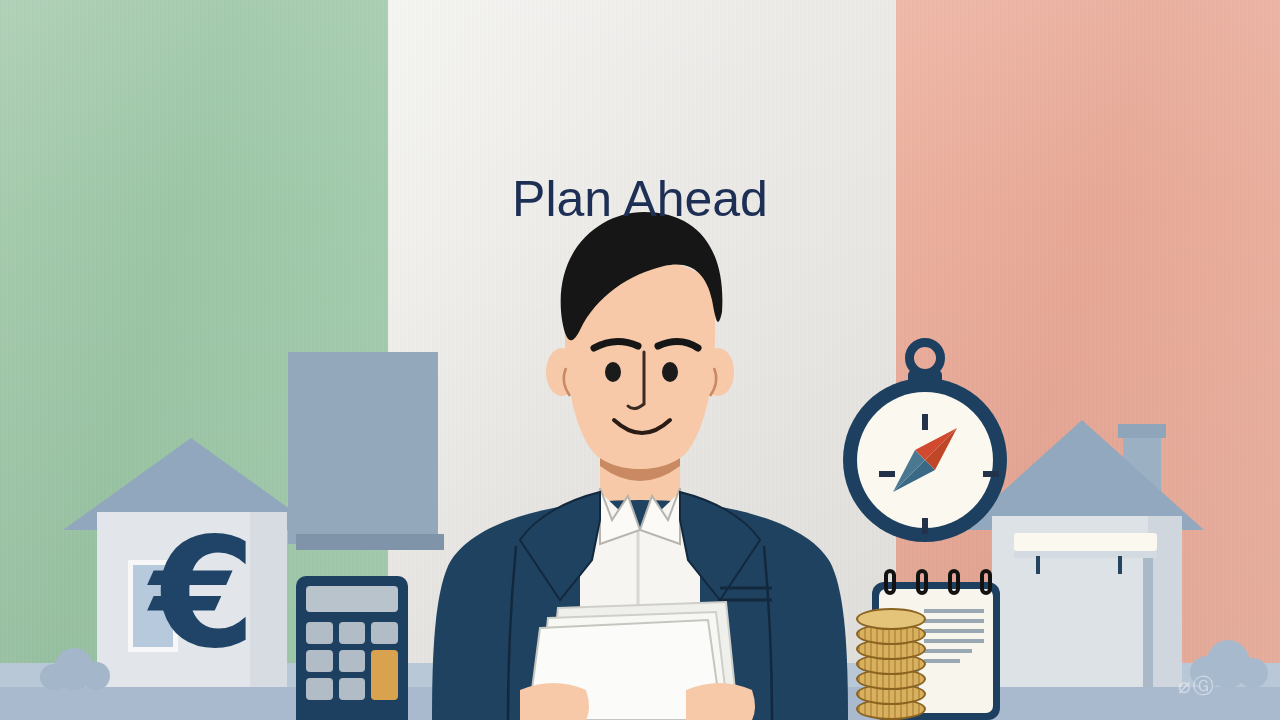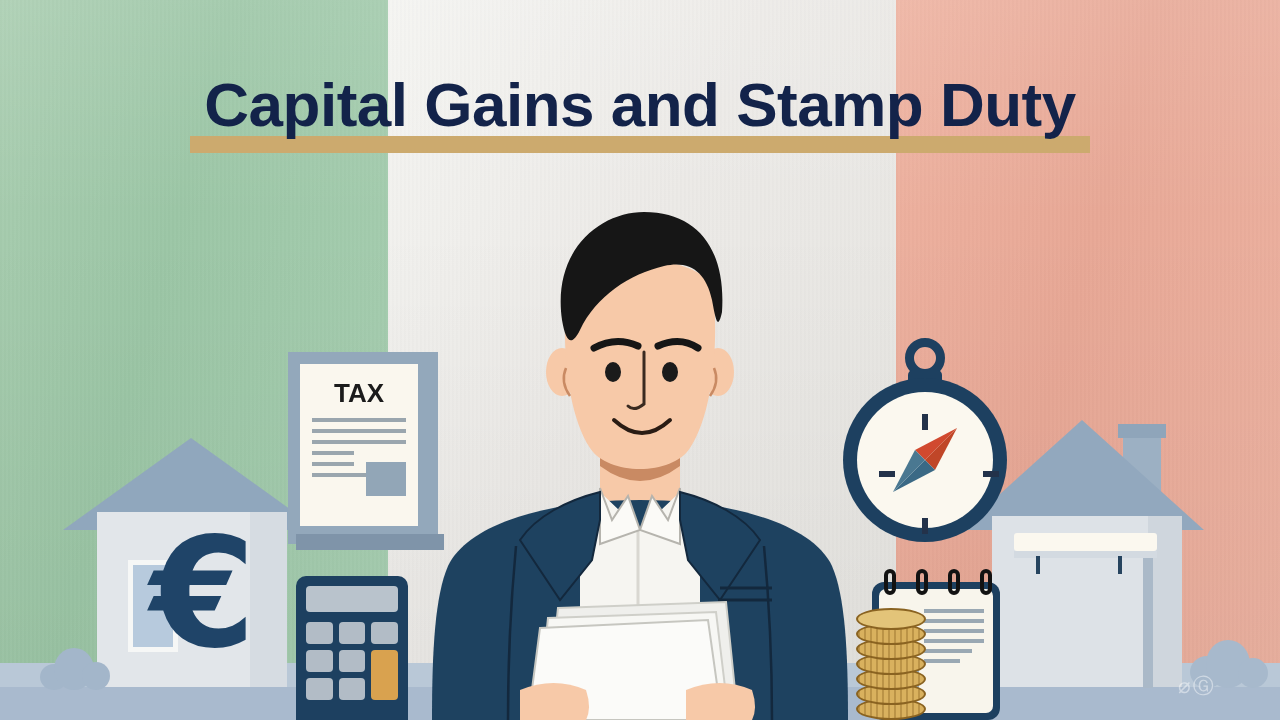--- a/index.html
+++ b/index.html
@@ -482,32 +482,20 @@
   </div>
   <div class="euro">€</div>
   <div class="bush">
     <span class="b1"></span>
       <span class="b2"></span>
       <span class="b3"></span>
   </div>
 
   <div class="tax-frame"></div>
   <div class="tax-frame-shadow"></div>
-  <div class="tax-page">
-    <div class="tax-title">TAX</div>
-    <div class="tax-lines">
-      <div class="tax-line w100"></div>
-      <div class="tax-line w100"></div>
-      <div class="tax-line w100"></div>
-      <div class="tax-line w45"></div>
-      <div class="tax-line w45"></div>
-      <div class="tax-line w95"></div>
-    </div>
-    <div class="tax-box"></div>
-  </div>
 
   <div class="calc">
     <div class="calc-screen"></div>
     <div class="calc-keys">
       <div class="calc-key"></div>
       <div class="calc-key"></div>
       <div class="calc-key"></div>
       <div class="calc-key"></div>
       <div class="calc-key"></div>
       <div class="calc-key orange"></div>
@@ -629,22 +617,17 @@
     <path d="M614 420 q28 26 56 0" stroke="#2a1c14" stroke-width="4" fill="none" stroke-linecap="round"></path>
 
     <path d="M558 608 L726 602 L736 700 L548 704 Z" fill="#efefec" stroke="#cfcfc9" stroke-width="2"></path>
     <path d="M548 618 L716 612 L728 712 L538 716 Z" fill="#f7f7f4" stroke="#cfcfc9" stroke-width="2"></path>
     <path d="M540 628 L708 620 L722 720 L528 720 Z" fill="#fbfbf9" stroke="#c6c6c0" stroke-width="2"></path>
 
     <path d="M520 690 q34 -14 66 0 q6 18 0 30 l-66 0 z" fill="#f7c9a8"></path>
     <path d="M686 690 q34 -14 66 0 q6 18 0 30 l-66 0 z" fill="#f7c9a8"></path>
   </svg>
 
-  <div class="title-wrap">
-    <div class="title-rel">
-      <div class="title-bar"></div>
-      <div class="title-text">Capital Gains and Stamp Duty</div>
-    </div>
-  </div>
+  <div class="subtitle">Plan Ahead</div>
 
   <div class="watermark">⌀Ⓖ</div>
 
 </div>
 
 </body></html>

